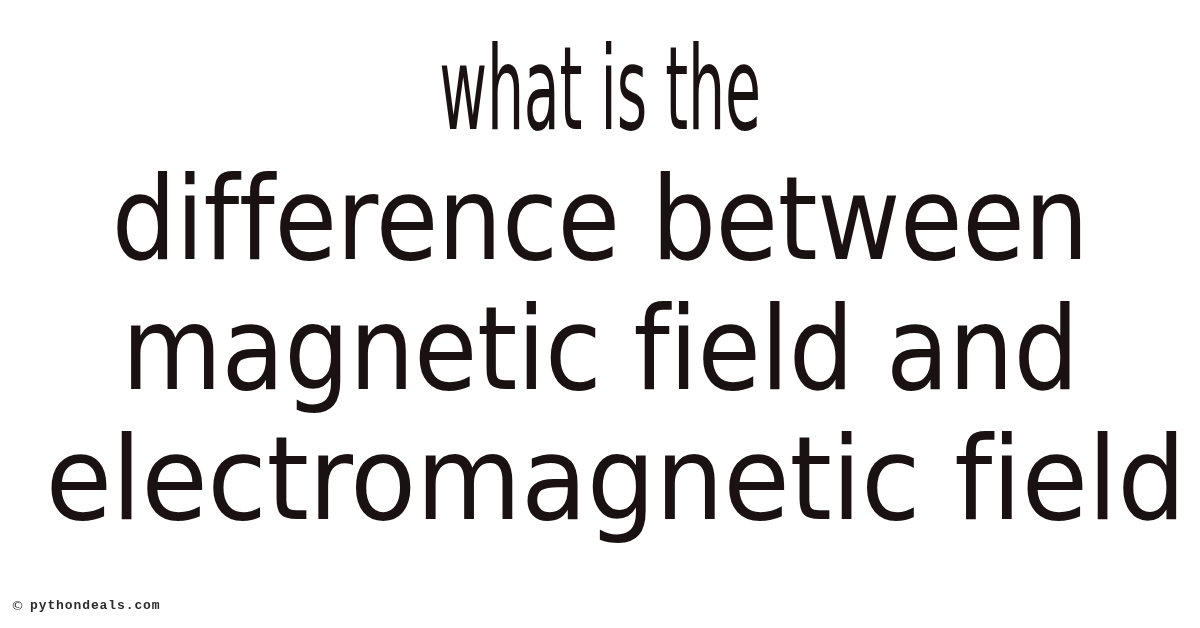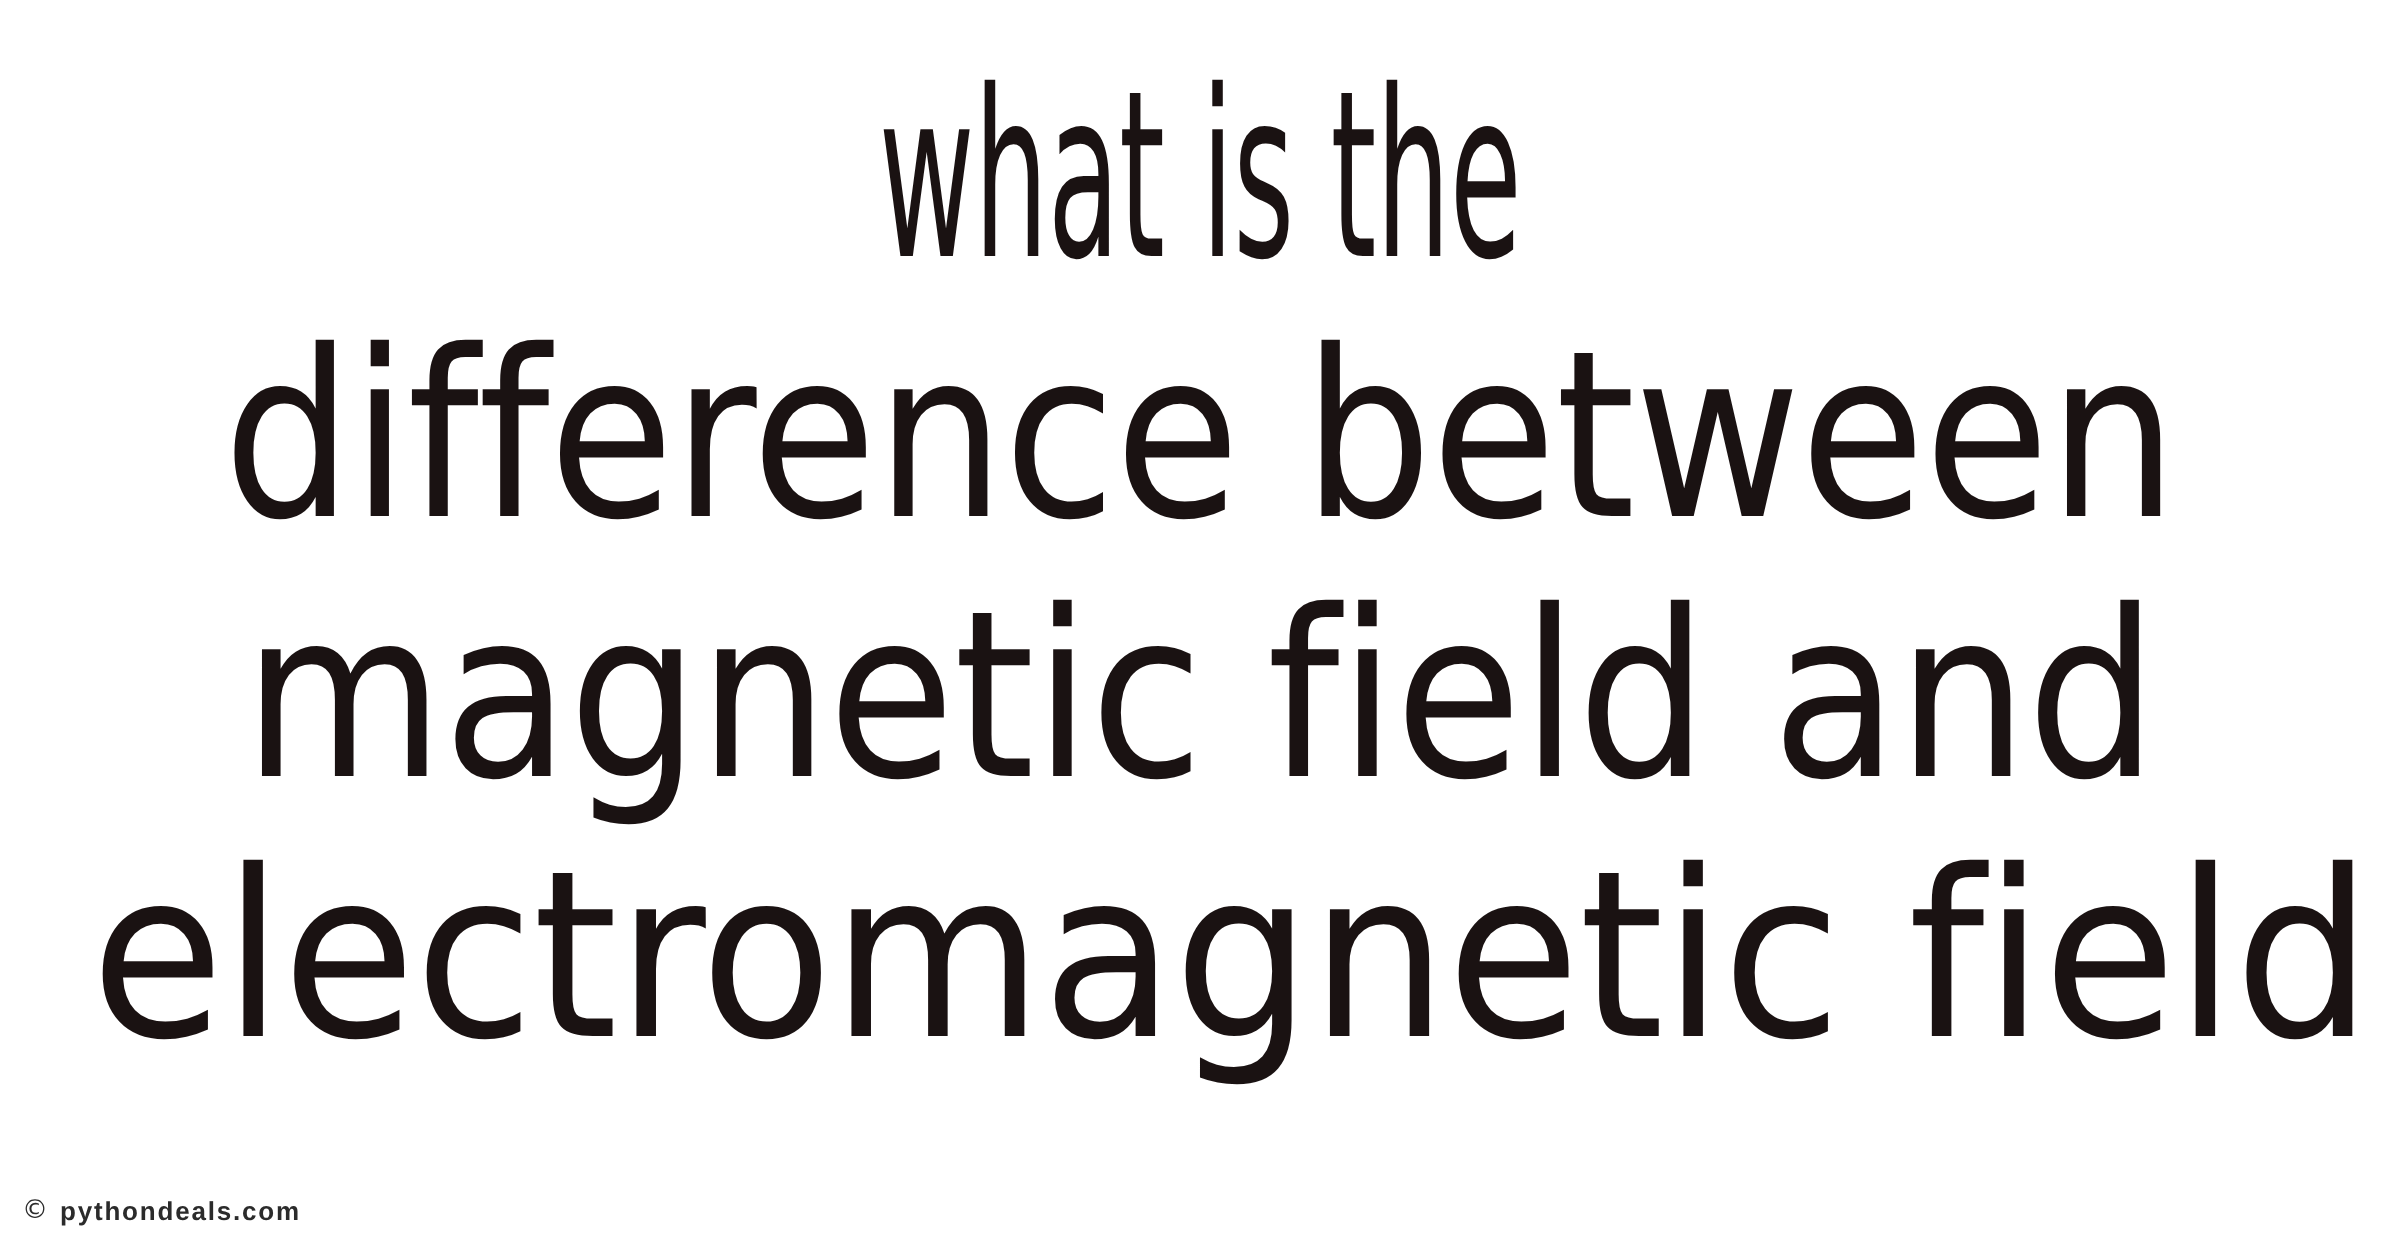--- a/index.html
+++ b/index.html
@@ -69,21 +69,21 @@
     height: 18px;
   }
   #copyright-icon {
     font-family: "DejaVu Sans", sans-serif;
     font-size: 13px;
     line-height: 13px;
     color: #2b2b2b;
     font-weight: 400;
   }
   #footer-text {
-    font-family: Liberation Sans, sans-serif;
+    font-family: Liberation Mono, monospace;
     font-size: 13px;
     line-height: 13px;
     font-weight: 700;
     color: #2b2b2b;
     letter-spacing: 0.9px;
     text-align: center;
   }
 </style>
 </head>
 <body style="background: rgb(255, 255, 255);">

